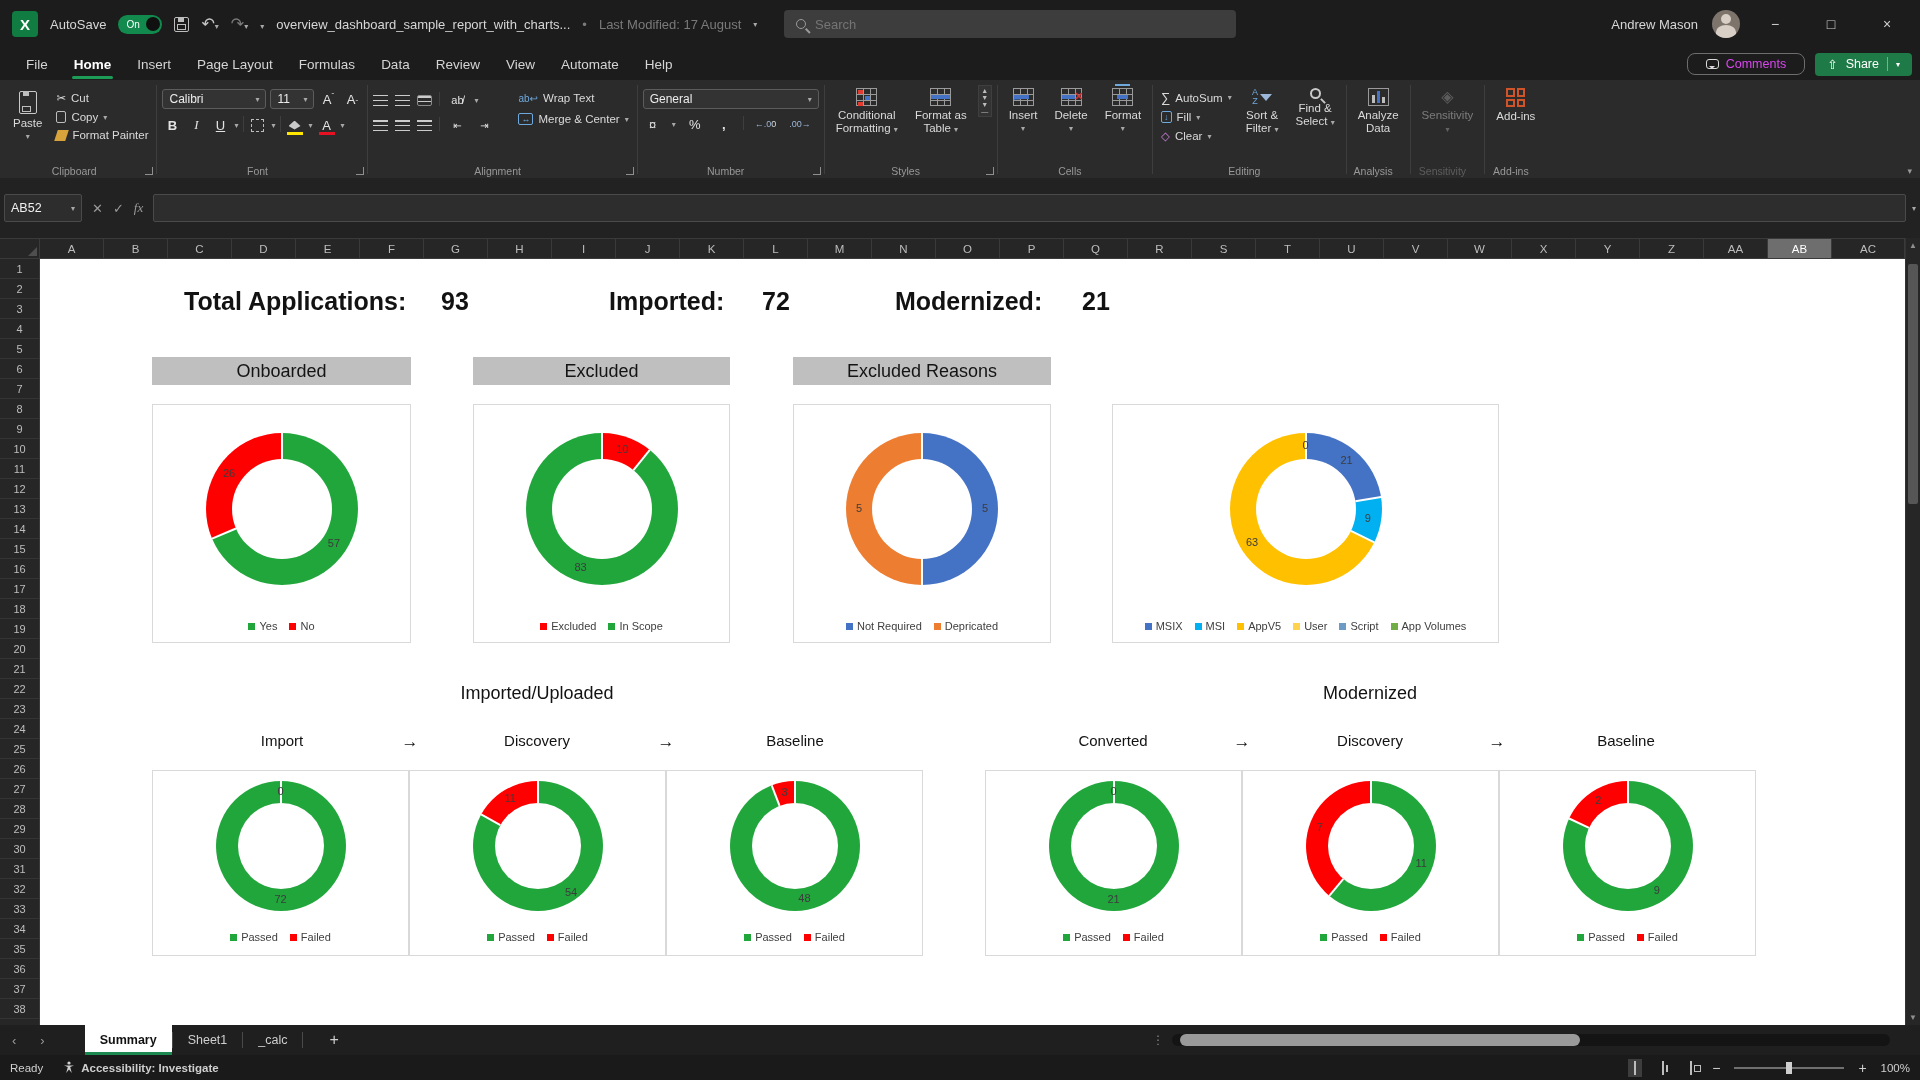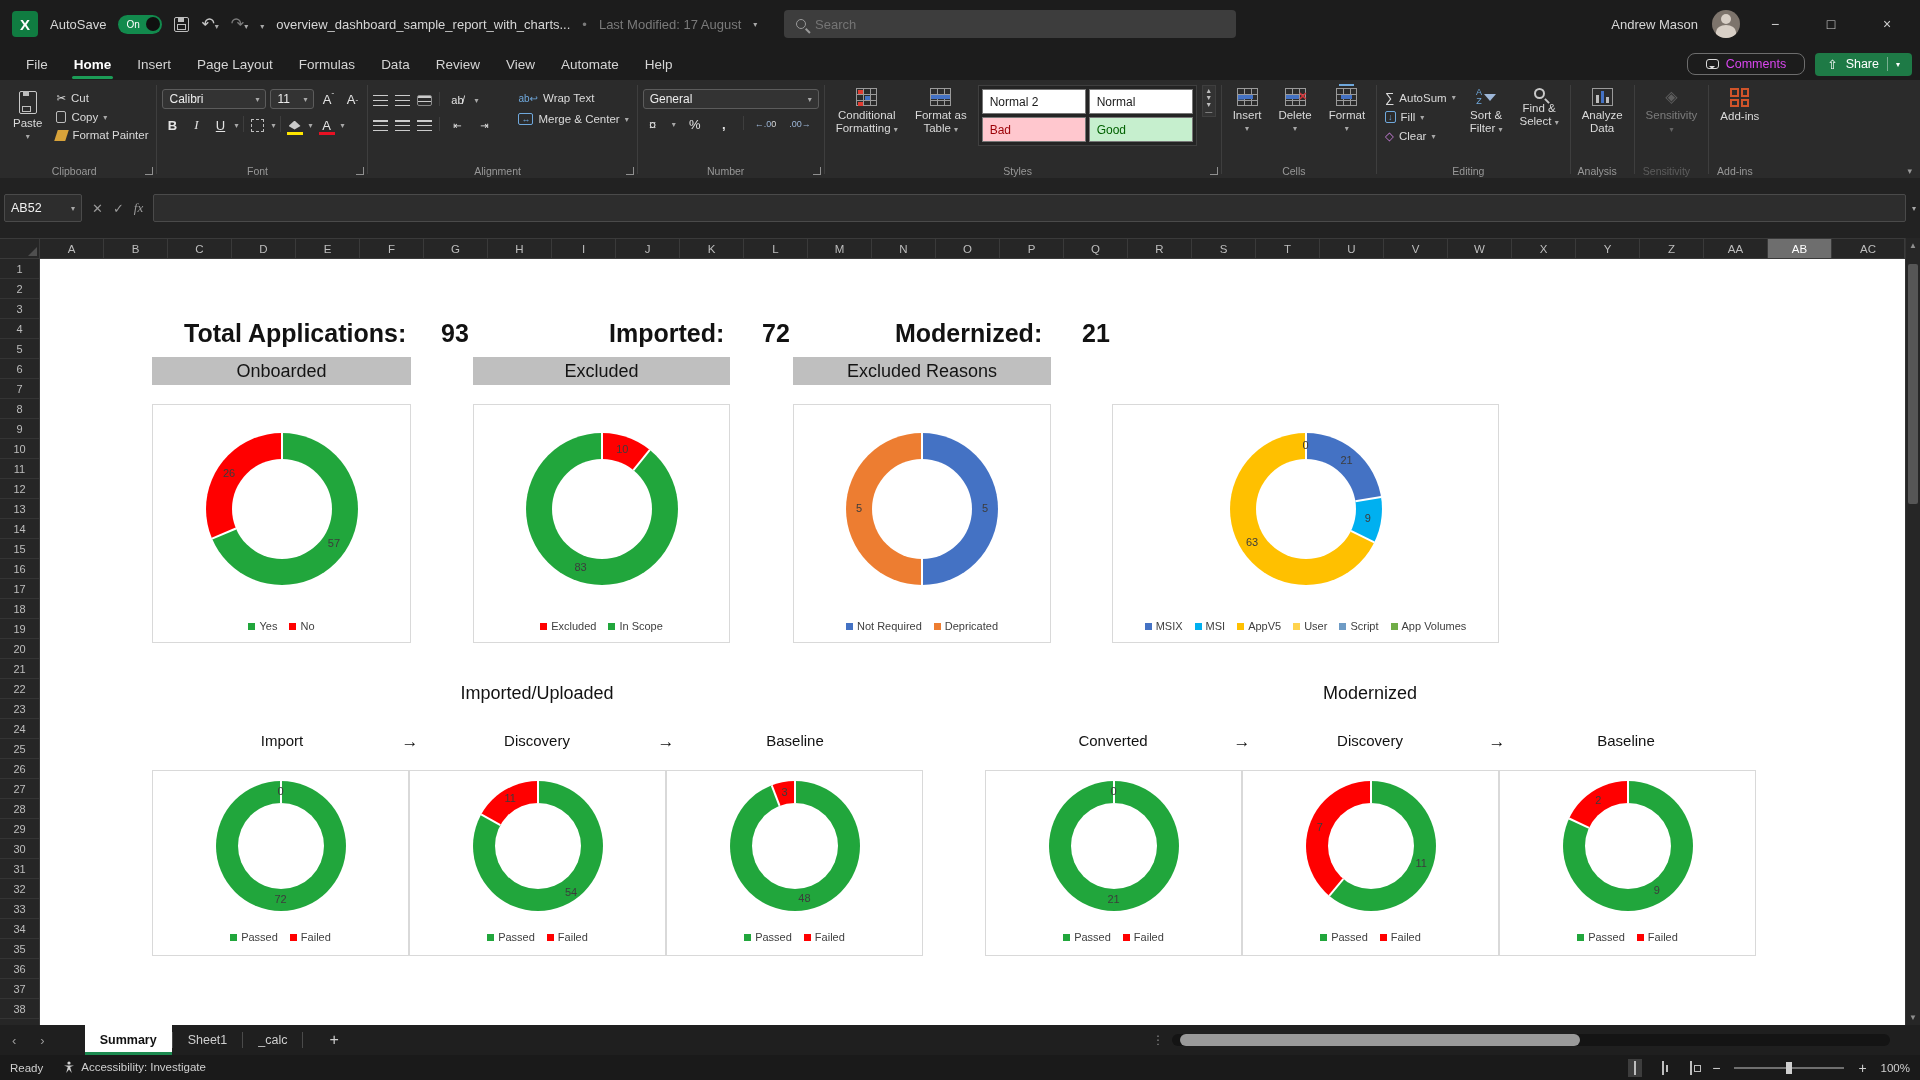--- a/index.html
+++ b/index.html
@@ -89,21 +89,21 @@
   .colh.last{flex:1}
   .colh.sel{background:#6e6e6e;color:#fff}
   #rowheaders{position:absolute;left:0;top:259px;width:40px;height:766px;background:#262626;border-right:1px solid #3a3a3a;overflow:hidden}
   .rowh{height:20px;display:flex;align-items:center;justify-content:center;font-size:11px;color:#bdbdbd;border-bottom:1px solid #343434}
   #vscroll{position:absolute;right:0;top:238px;width:15px;height:787px;background:#262626;border-left:1px solid #333}
   #vthumb{position:absolute;left:2px;right:2px;top:26px;height:240px;background:#565656;border-radius:2px}
   .varrow{position:absolute;left:0;right:0;text-align:center;font-size:8px;color:#8f8f8f}
 
   
   #sheet{position:absolute;left:40px;top:259px;width:1865px;height:766px;background:#fff;color:#161616;overflow:hidden}
-  .stat-label,.stat-value{position:absolute;top:60px;font-size:25px;font-weight:600;color:#121212;white-space:nowrap}
+  .stat-label,.stat-value{position:absolute;top:28px;font-size:25px;font-weight:600;color:#121212;white-space:nowrap}
   .tbar{position:absolute;top:98px;height:28px;background:#BFBFBF;color:#141414;display:flex;align-items:center;justify-content:center;font-size:18px}
   .chart-box{position:absolute;background:#fff;border:1px solid #D9D9D9}
   .donut{position:absolute;border-radius:50%}
   .hole{position:absolute;border-radius:50%;background:#fff}
   .sep{position:absolute;width:2px;background:#fff}
   .dlabel{position:absolute;width:22px;text-align:center;font-size:11px;color:#3c3c3c}
   .legend{position:absolute;left:0;right:0;display:flex;justify-content:center;gap:12px;font-size:11px;color:#404040;white-space:nowrap}
   .legend .it{display:flex;align-items:center;gap:4px}
   .sw{width:7px;height:7px;display:inline-block}
   .sect-title{position:absolute;top:424px;transform:translateX(-50%);font-size:18px;color:#121212}
@@ -114,21 +114,21 @@
   .navarr{color:#9a9a9a;font-size:13px;padding:0 12px}
   #sheettabs{display:flex;align-items:stretch;height:100%;margin-left:28px}
   .stab{display:flex;align-items:center;padding:0 15px;font-size:12.5px;color:#cfcfcf;position:relative}
   .stab.active{background:#fff;color:#111;font-weight:bold;box-shadow:inset 0 -3px 0 #1c8a50}
   .tabdiv{width:1px;height:16px;background:#4a4a4a;align-self:center}
   .addtab{color:#cfcfcf;font-size:16px;padding:0 26px}
   #hgrip{position:absolute;left:1152px;color:#8a8a8a;font-size:12px;top:8px}
   #hscroll{position:absolute;left:1172px;right:30px;top:9px;height:12px;background:#141414;border-radius:6px}
   #hthumb{position:absolute;left:8px;width:400px;top:0;height:12px;background:#9a9a9a;border-radius:6px}
   #statusbar{position:absolute;left:0;right:0;bottom:0;height:25px;background:#1a1a1a;display:flex;align-items:center;gap:20px;padding:0 10px;font-size:11.5px;color:#cfcfcf}
-  .acc{display:flex;align-items:flex-start;gap:6px;font-weight:normal}
+  .acc{display:flex;align-items:center;gap:6px;font-weight:bold}
   .sb-right{margin-left:auto;display:flex;align-items:center;gap:14px}
   .vwico{width:15px;height:13px;border:1px solid #bdbdbd;position:relative}
   .vwwrap{padding:3px 6px}
   .vwwrap.on{background:#3d3d3d}
   .vw-grid{background:linear-gradient(#bdbdbd 0 0) 0 4px/100% 1px no-repeat,linear-gradient(#bdbdbd 0 0) 0 8px/100% 1px no-repeat,linear-gradient(#bdbdbd 0 0) 5px 0/1px 100% no-repeat,linear-gradient(#bdbdbd 0 0) 10px 0/1px 100% no-repeat}
   .vw-page:after{content:"";position:absolute;left:3px;right:3px;top:3px;height:5px;border:1px solid #bdbdbd}
   .vw-break:after{content:"";position:absolute;left:3px;top:3px;width:5px;height:5px;border:1px solid #bdbdbd}
   .sl-track{width:110px;height:2px;background:#6f6f6f;position:relative}
   .sl-thumb{position:absolute;left:52px;top:-5px;width:6px;height:12px;background:#cfcfcf}
   .zoomsym{font-size:14px;color:#cfcfcf}
@@ -322,26 +322,20 @@
           <span class="ov" style="left:1px;top:13px;width:5px;height:4px;background:#E03C31"></span>
         </span>
       <span><span>Conditional</span><br><span>Formatting</span> <span class="chev">▾</span></span>
     </div>
     <div class="bigbtn">
       <span class="grid-ico">
           <span class="ov" style="left:0;top:6px;right:0;height:4px;background:#4472C4"></span>
         </span>
       <span><span>Format as</span><br><span>Table</span> <span class="chev">▾</span></span>
     </div>
-    <div class="gallery" id="style-gallery">
-        <span class="gcell" style="background: rgb(255, 255, 255); color: rgb(26, 26, 26);">Normal 2</span>
-        <span class="gcell" style="background: rgb(255, 255, 255); color: rgb(26, 26, 26);">Normal</span>
-        <span class="gcell" style="background: rgb(255, 199, 206); color: rgb(156, 0, 6);">Bad</span>
-        <span class="gcell" style="background: rgb(198, 239, 206); color: rgb(0, 97, 0);">Good</span>
-      </div>
     <div class="garrows">
         <span>▲</span>
         <span>▼</span>
         <span>▼<br>―</span>
       </div>
     <span class="glabel">Styles</span>
     <span class="dlg"></span>
   </div>
   <div class="vdiv"></div>
 

